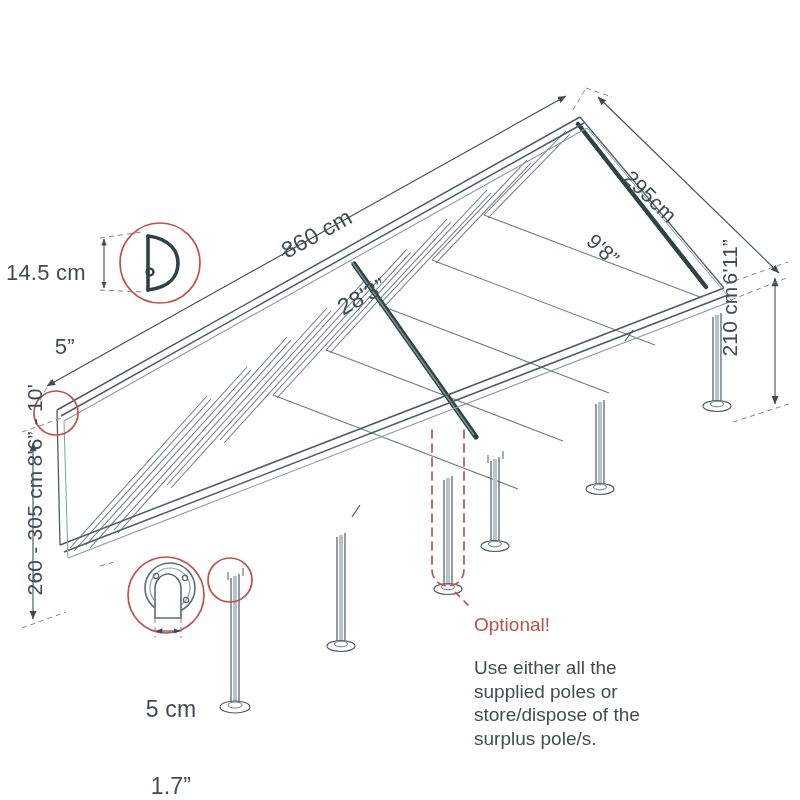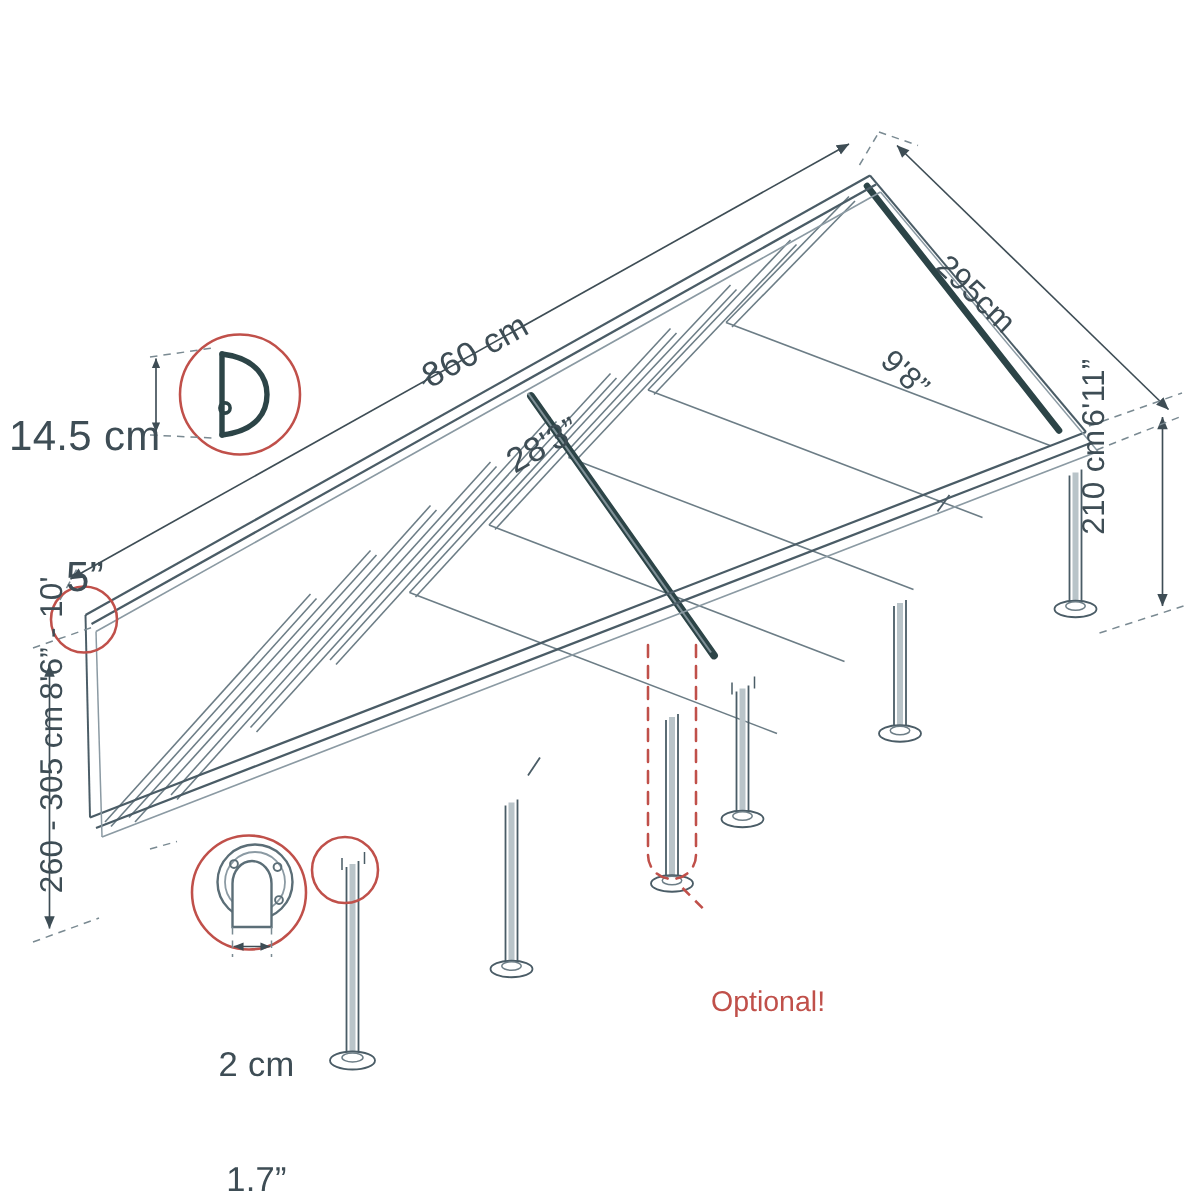--- a/index.html
+++ b/index.html
@@ -38,21 +38,20 @@
   }
   .note-block {
     position: absolute;
     font-family: "Liberation Sans", sans-serif;
     line-height: 1.24;
     white-space: pre-line;
   }
   .note-title {
     color: #c0504a;
     font-size: 19px;
-    margin-top: 44px;
   }
   .note-body {
     color: #3e4d55;
     font-size: 19px;
   }
 </style>
 </head>
 <body>
 
 <div id="stage">
@@ -251,21 +250,21 @@
 
       <path d="M155,618 L155,638" stroke="#7a8a92" stroke-width="1" stroke-dasharray="5,4" fill="none"></path>
       <path d="M181,618 L181,638" stroke="#7a8a92" stroke-width="1" stroke-dasharray="5,4" fill="none"></path>
       <path d="M156,631 L180,631" stroke="#3e4d55" stroke-width="1.1" marker-start="url(#arrowStartS)" marker-end="url(#arrowEndS)" fill="none"></path>
 
       <path d="M100,566 L118,561" stroke="#7a8a92" stroke-width="1" stroke-dasharray="5,4" fill="none"></path>
       <circle cx="230" cy="580" r="22" fill="none" stroke="#c0504a" stroke-width="1.7"></circle>
     </g>
   </svg>
 
-  <div class="dim-label" style="left:6px; top:212px; font-size:28px; text-align:left;">
+  <div class="dim-label" style="left:6px; top:212px; font-size:22px; text-align:center;">
     <div>14.5 cm</div>
     <div style="padding-left:38px;">5”</div>
   </div>
 
   <div class="dim-label" style="left:252px; top:196px; font-size:23px; transform:rotate(-29deg); transform-origin:left top; text-align:center;">
     <div>860 cm</div>
     <div style="padding-left:18px;">28'3”</div>
   </div>
 
   <div class="dim-label" style="left:668px; top:132px; font-size:21px; transform:rotate(44deg); transform-origin:left top; text-align:center;">
@@ -277,21 +276,25 @@
     <span>210 cm</span>
     <span>6'11”</span>
   </div>
 
   <div class="dim-label" style="left:-55px; top:478px; width:180px; font-size:21px; transform:rotate(-90deg); transform-origin:center center; display:flex; gap:4px; justify-content:center;">
     <span>260 - 305 cm</span>
     <span>8'6” - 10'</span>
   </div>
 
   <div class="dim-label" style="left:126px; top:645px; font-size:23px; text-align:center; width:90px;">
-    <div>2 cm</div>
+    <div>5 cm</div>
     <div>1.7”</div>
   </div>
 
   <div class="note-block" style="left:474px; top:593px;">
     <div class="note-title">Optional!</div>
+    <div class="note-body">Use either all the
+supplied poles or
+store/dispose of the
+surplus pole/s.</div>
   </div>
 
 </div>
 
 </body></html>

